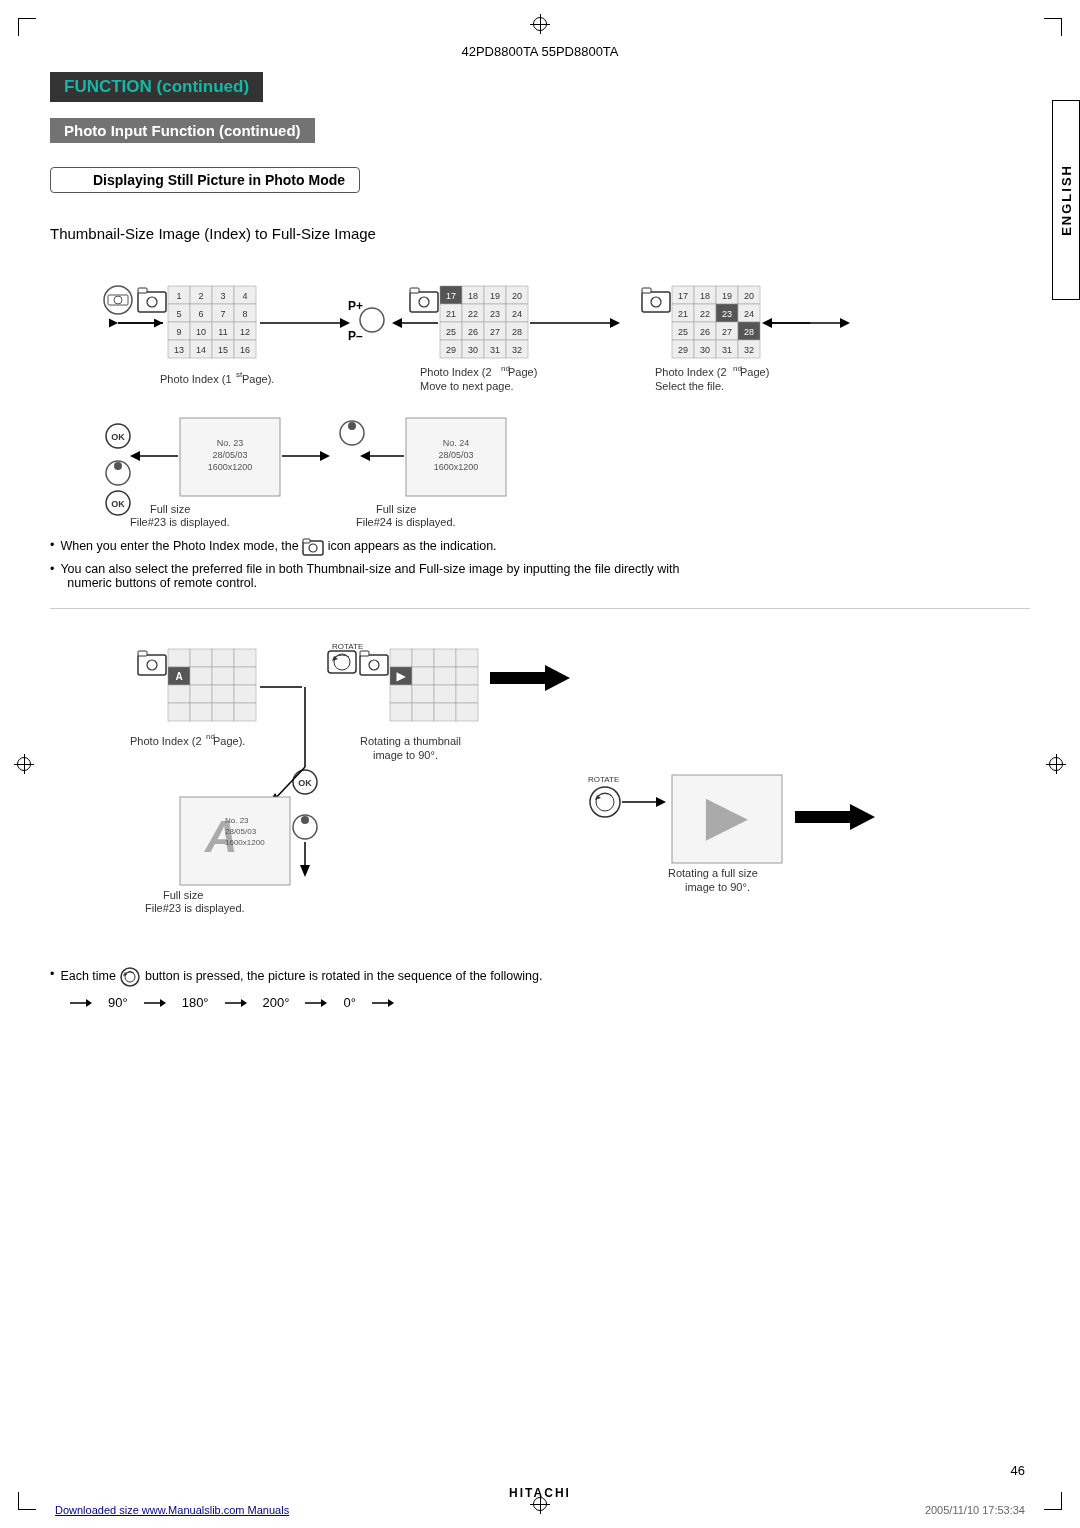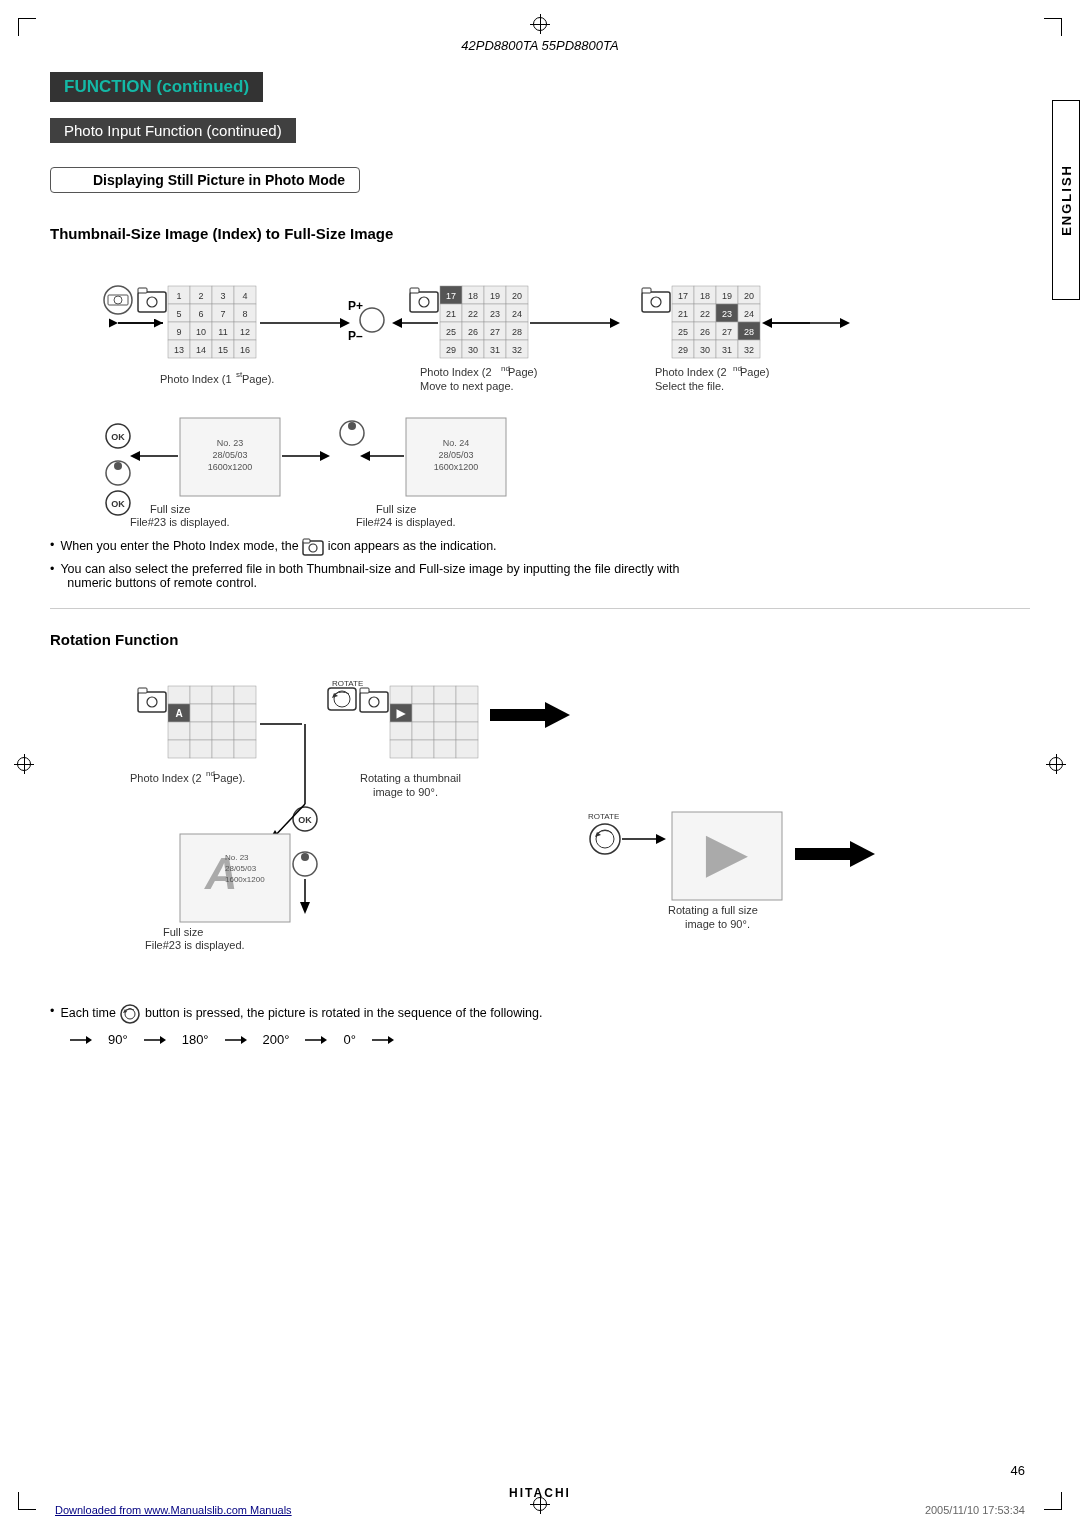--- a/index.html
+++ b/index.html
@@ -91,26 +91,25 @@
       text-orientation: mixed;
       transform: rotate(180deg);
       font-size: 13px;
       font-weight: bold;
       letter-spacing: 2px;
     }
 
     
     .page-header {
       position: absolute;
-      top: 38px;
+      top: 44px;
       left: 0;
       right: 0;
       text-align: center;
       font-size: 13px;
-      font-style: italic;
     }
 
     
     .main-content {
       position: absolute;
       top: 72px;
       left: 50px;
       right: 50px;
     }
 
@@ -119,24 +118,24 @@
       background: #333;
       color: #14b8a6;
       font-size: 17px;
       font-weight: bold;
       padding: 5px 14px;
       display: inline-block;
       margin-bottom: 8px;
     }
 
     .photo-input-header {
-      background: #404040;
+      background: #737373;
       color: #fff;
       font-size: 15px;
-      font-weight: normal;
+      font-weight: bold;
       padding: 4px 14px;
       display: inline-block;
       margin-bottom: 12px;
     }
 
     .section-box {
       border: 1.5px solid #555;
       border-radius: 4px;
       padding: 4px 14px;
       display: inline-block;
@@ -144,21 +143,21 @@
     }
 
     .section-box span {
       font-size: 14px;
       font-weight: bold;
       padding-left: 28px;
     }
 
     .subsection-title {
       font-size: 15px;
-      font-weight: bold;
+      font-weight: normal;
       margin-bottom: 16px;
       margin-top: 22px;
     }
 
     
     .diagram-area {
       position: relative;
       width: 100%;
       margin-bottom: 10px;
     }
@@ -487,21 +486,20 @@
         icon appears as the indication.
       </span>
     </div>
     <div style="margin-bottom:12px; display:flex; align-items:flex-start; gap:6px; font-size:12.5px;">
       <span>•</span>
       <span>You can also select the preferred file in both Thumbnail-size and Full-size image by inputting the file directly with<br>&nbsp;&nbsp;numeric buttons of remote control.</span>
     </div>
 
     <hr>
 
-    <div class="subsection-title">Rotation Function</div>
 
     <div class="diagram-area">
       <svg class="diagram-svg" width="940" height="340" viewBox="0 0 940 340">
 
         <rect x="88" y="28" width="28" height="20" rx="2" fill="#fff" stroke="#333" stroke-width="1.5"></rect>
         <rect x="88" y="24" width="9" height="5" rx="1" fill="#fff" stroke="#333" stroke-width="1"></rect>
         <circle cx="102" cy="38" r="5" fill="none" stroke="#333" stroke-width="1.2"></circle>
 
         <rect x="118" y="22" width="22" height="18" fill="#eee" stroke="#999" stroke-width="0.5"></rect>
         <rect x="140" y="22" width="22" height="18" fill="#eee" stroke="#999" stroke-width="0.5"></rect>
@@ -651,17 +649,17 @@
         <polygon points="16,3 22,7 16,11" fill="#000"></polygon>
       </svg>
     </div>
 
   </div>
 
   <div class="page-number">46</div>
 
   <div class="page-footer">HITACHI</div>
 
-  <div class="footer-link">Downloaded from www.Manualslib.com Manuals</div>
+  <div class="footer-link">Downloaded size www.Manualslib.com Manuals</div>
 
   <div class="footer-date">2005/11/10  17:53:34</div>
 
 </div>
 
 </body></html>

